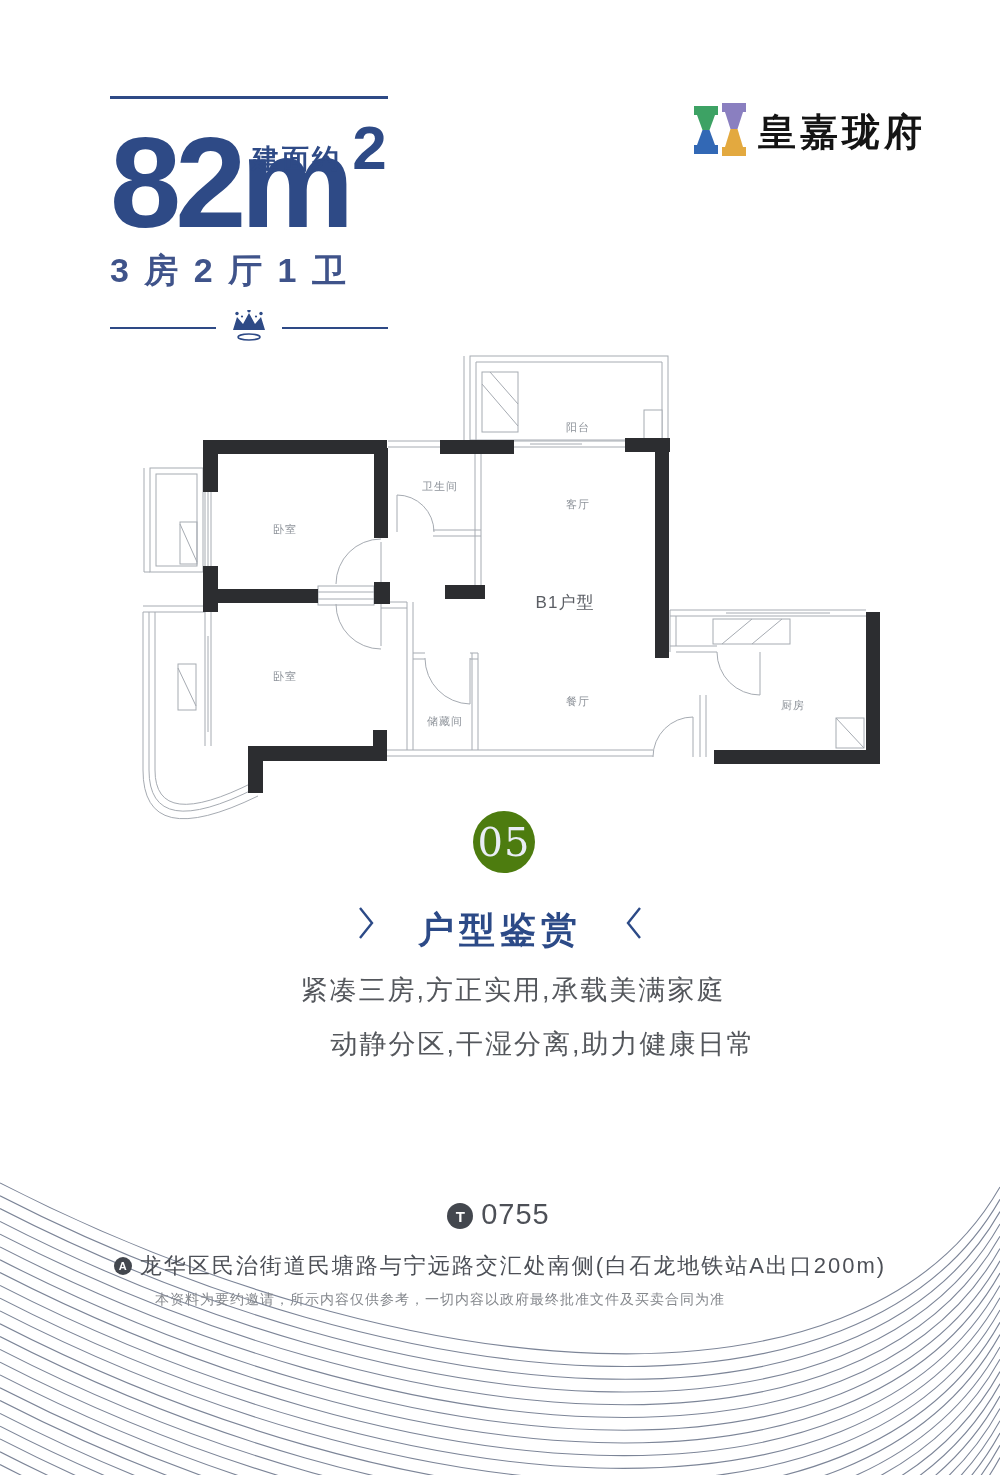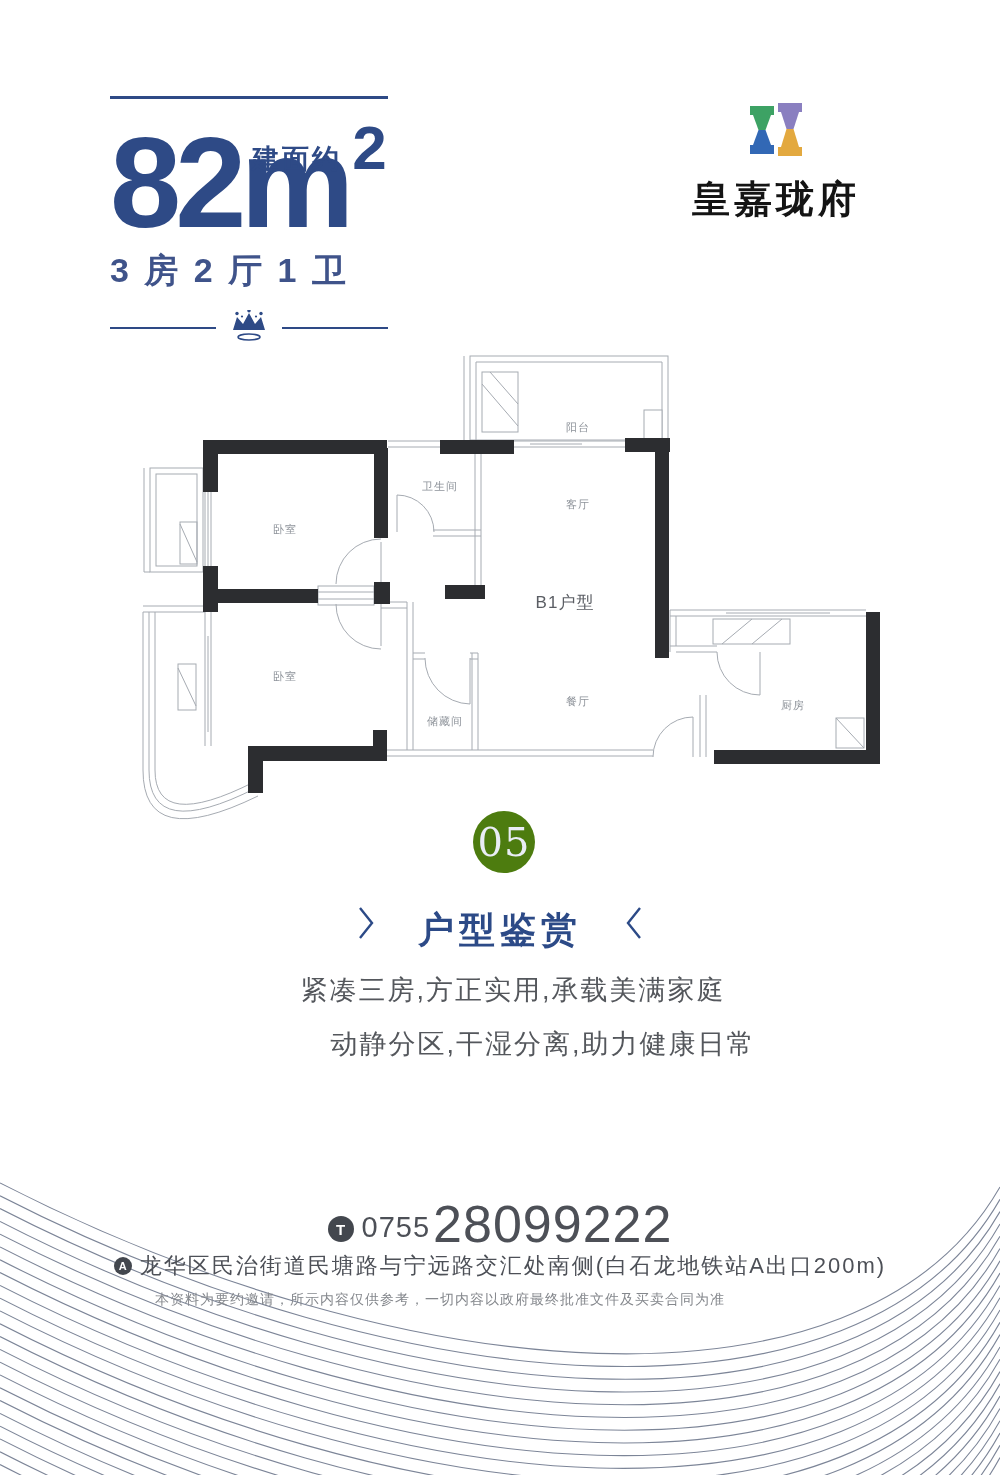--- a/index.html
+++ b/index.html
@@ -15,21 +15,21 @@
           color:#2e4a86;letter-spacing:3px;}
   .hdr-big{margin-top:30px;font-size:128px;line-height:0.85;font-weight:bold;
            letter-spacing:-6px;color:#2e4a86;white-space:nowrap;}
   .hdr-big .sup{font-size:62px;position:relative;top:-58px;letter-spacing:0;margin-left:4px;}
   .hdr-rooms{margin-top:10px;display:flex;justify-content:space-between;
              font-size:34px;font-weight:600;color:#3f538a;}
   .hdr-crown{margin-top:16px;display:flex;align-items:center;gap:10px;}
   .hdr-crown .ln{flex:1;height:2px;background:#2e4a86;}
 
   
-  .logo{left:692px;top:100px;display:flex;align-items:center;gap:10px;flex-direction:column;}
+  .logo{left:692px;top:100px;display:flex;align-items:center;gap:10px;}
   .logo-name{font-size:38px;font-weight:bold;letter-spacing:4px;color:#141414;}
 
   
   .plan{left:130px;top:346px;}
   .plan text{font-family:"Liberation Sans","DejaVu Sans",sans-serif;}
 
   
   .num-badge{left:473px;top:811px;width:62px;height:62px;border-radius:50%;
              background:#4d7c0f;display:flex;align-items:center;justify-content:center;
              color:#e9edf5;font-size:40px;font-family:"DejaVu Serif",serif;letter-spacing:1px;}
@@ -239,19 +239,18 @@
       <path d="M0 281.20000000000005 C 400 486.20000000000005, 860 529.2, 1000 275.70000000000005"></path>
       <path d="M0 294 C 400 499, 860 542, 1000 288"></path>
       <path d="M0 306.8 C 400 511.8, 860 554.8, 1000 300.3"></path>
       <path d="M0 319.6 C 400 524.6, 860 567.6, 1000 312.6"></path>
     </g>
 </svg>
 
 <div class="abs phone-row">
   <span class="circle-ic ph-ic">T</span>
   <span class="ph-code">0755</span>
-  <span class="ph-num">28099222</span>
 </div>
 <div class="abs addr-row">
   <span class="circle-ic ad-ic">A</span>
   <span class="addr-text">龙华区民治街道民塘路与宁远路交汇处南侧(白石龙地铁站A出口200m)</span>
 </div>
 <div class="abs disclaimer">本资料为要约邀请，所示内容仅供参考，一切内容以政府最终批准文件及买卖合同为准</div>
 
 </body></html>

